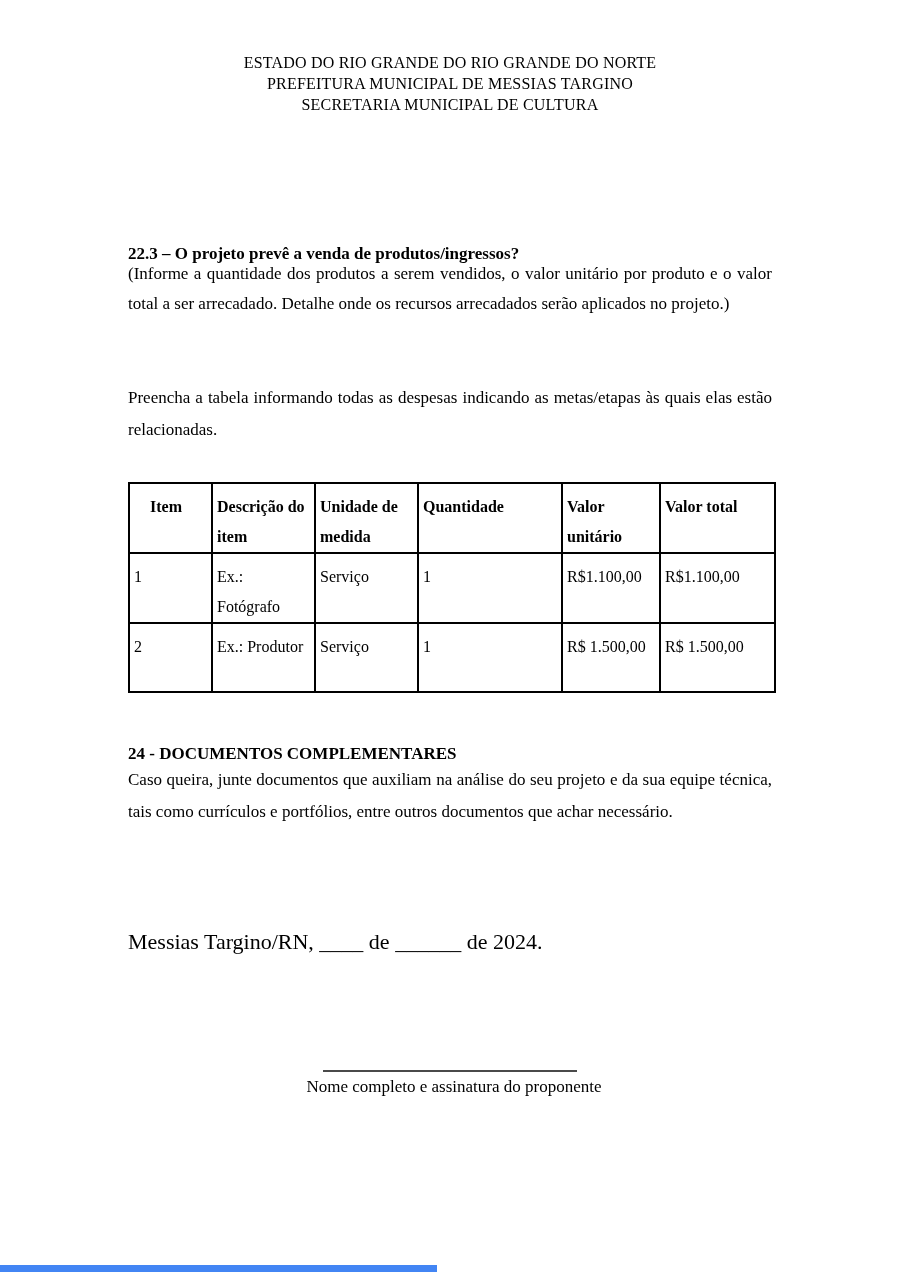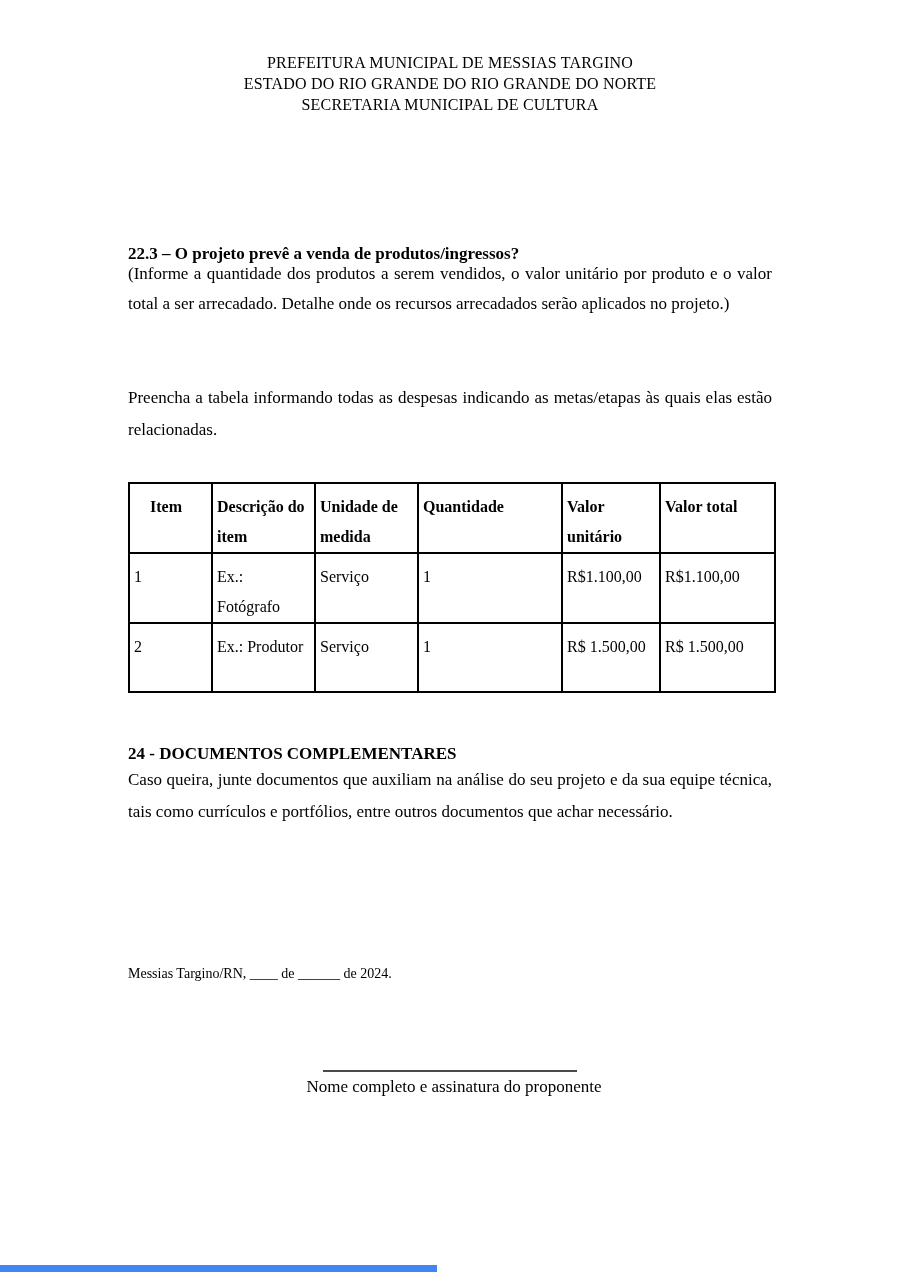--- a/index.html
+++ b/index.html
@@ -31,21 +31,21 @@
     font-weight: bold;
     text-align: justify;
     text-align-last: justify;
   }
   .h22-3 { top: 244px; font-size: 17px; font-weight: bold; }
   .p22-3 { top: 259px; line-height: 30px; }
   .h23 { top: 355px; font-size: 17px; font-weight: bold; }
   .p23 { top: 382px; line-height: 32px; }
   .h24 { top: 744px; font-size: 17px; font-weight: bold; }
   .p24 { top: 764px; line-height: 32px; }
-  .date-line { top: 966px; font-size: 14px; }
+  .date-line { top: 929px; font-size: 22px; }
 
   .budget-table {
     top: 482px; left: 128px;
     border-collapse: collapse;
     table-layout: fixed;
     width: 646px;
   }
   .budget-table th, .budget-table td {
     border: 2px solid #000000;
     vertical-align: top;
@@ -75,22 +75,22 @@
     left: 0; bottom: 0;
     width: 437px; height: 7px;
   }
 </style>
 </head>
 <body>
 
 <div class="page">
 
   <div class="abs doc-header">
+    <div>ESTADO DO RIO GRANDE DO RIO GRANDE DO NORTE</div>
     <div>PREFEITURA MUNICIPAL DE MESSIAS TARGINO</div>
-    <div>ESTADO DO RIO GRANDE DO RIO GRANDE DO NORTE</div>
     <div>SECRETARIA MUNICIPAL DE CULTURA</div>
   </div>
 
 
   <div class="abs band h22-3">22.3 – O projeto prevê a venda de produtos/ingressos?</div>
   <div class="abs band p-just p22-3">(Informe a quantidade dos produtos a serem vendidos, o valor unitário por produto e o valor total a ser arrecadado. Detalhe onde os recursos arrecadados serão aplicados no projeto.)</div>
 
   <div class="abs band p-just p23">Preencha a tabela informando todas as despesas indicando as metas/etapas às quais elas estão relacionadas.</div>
 
   <table class="abs budget-table">

